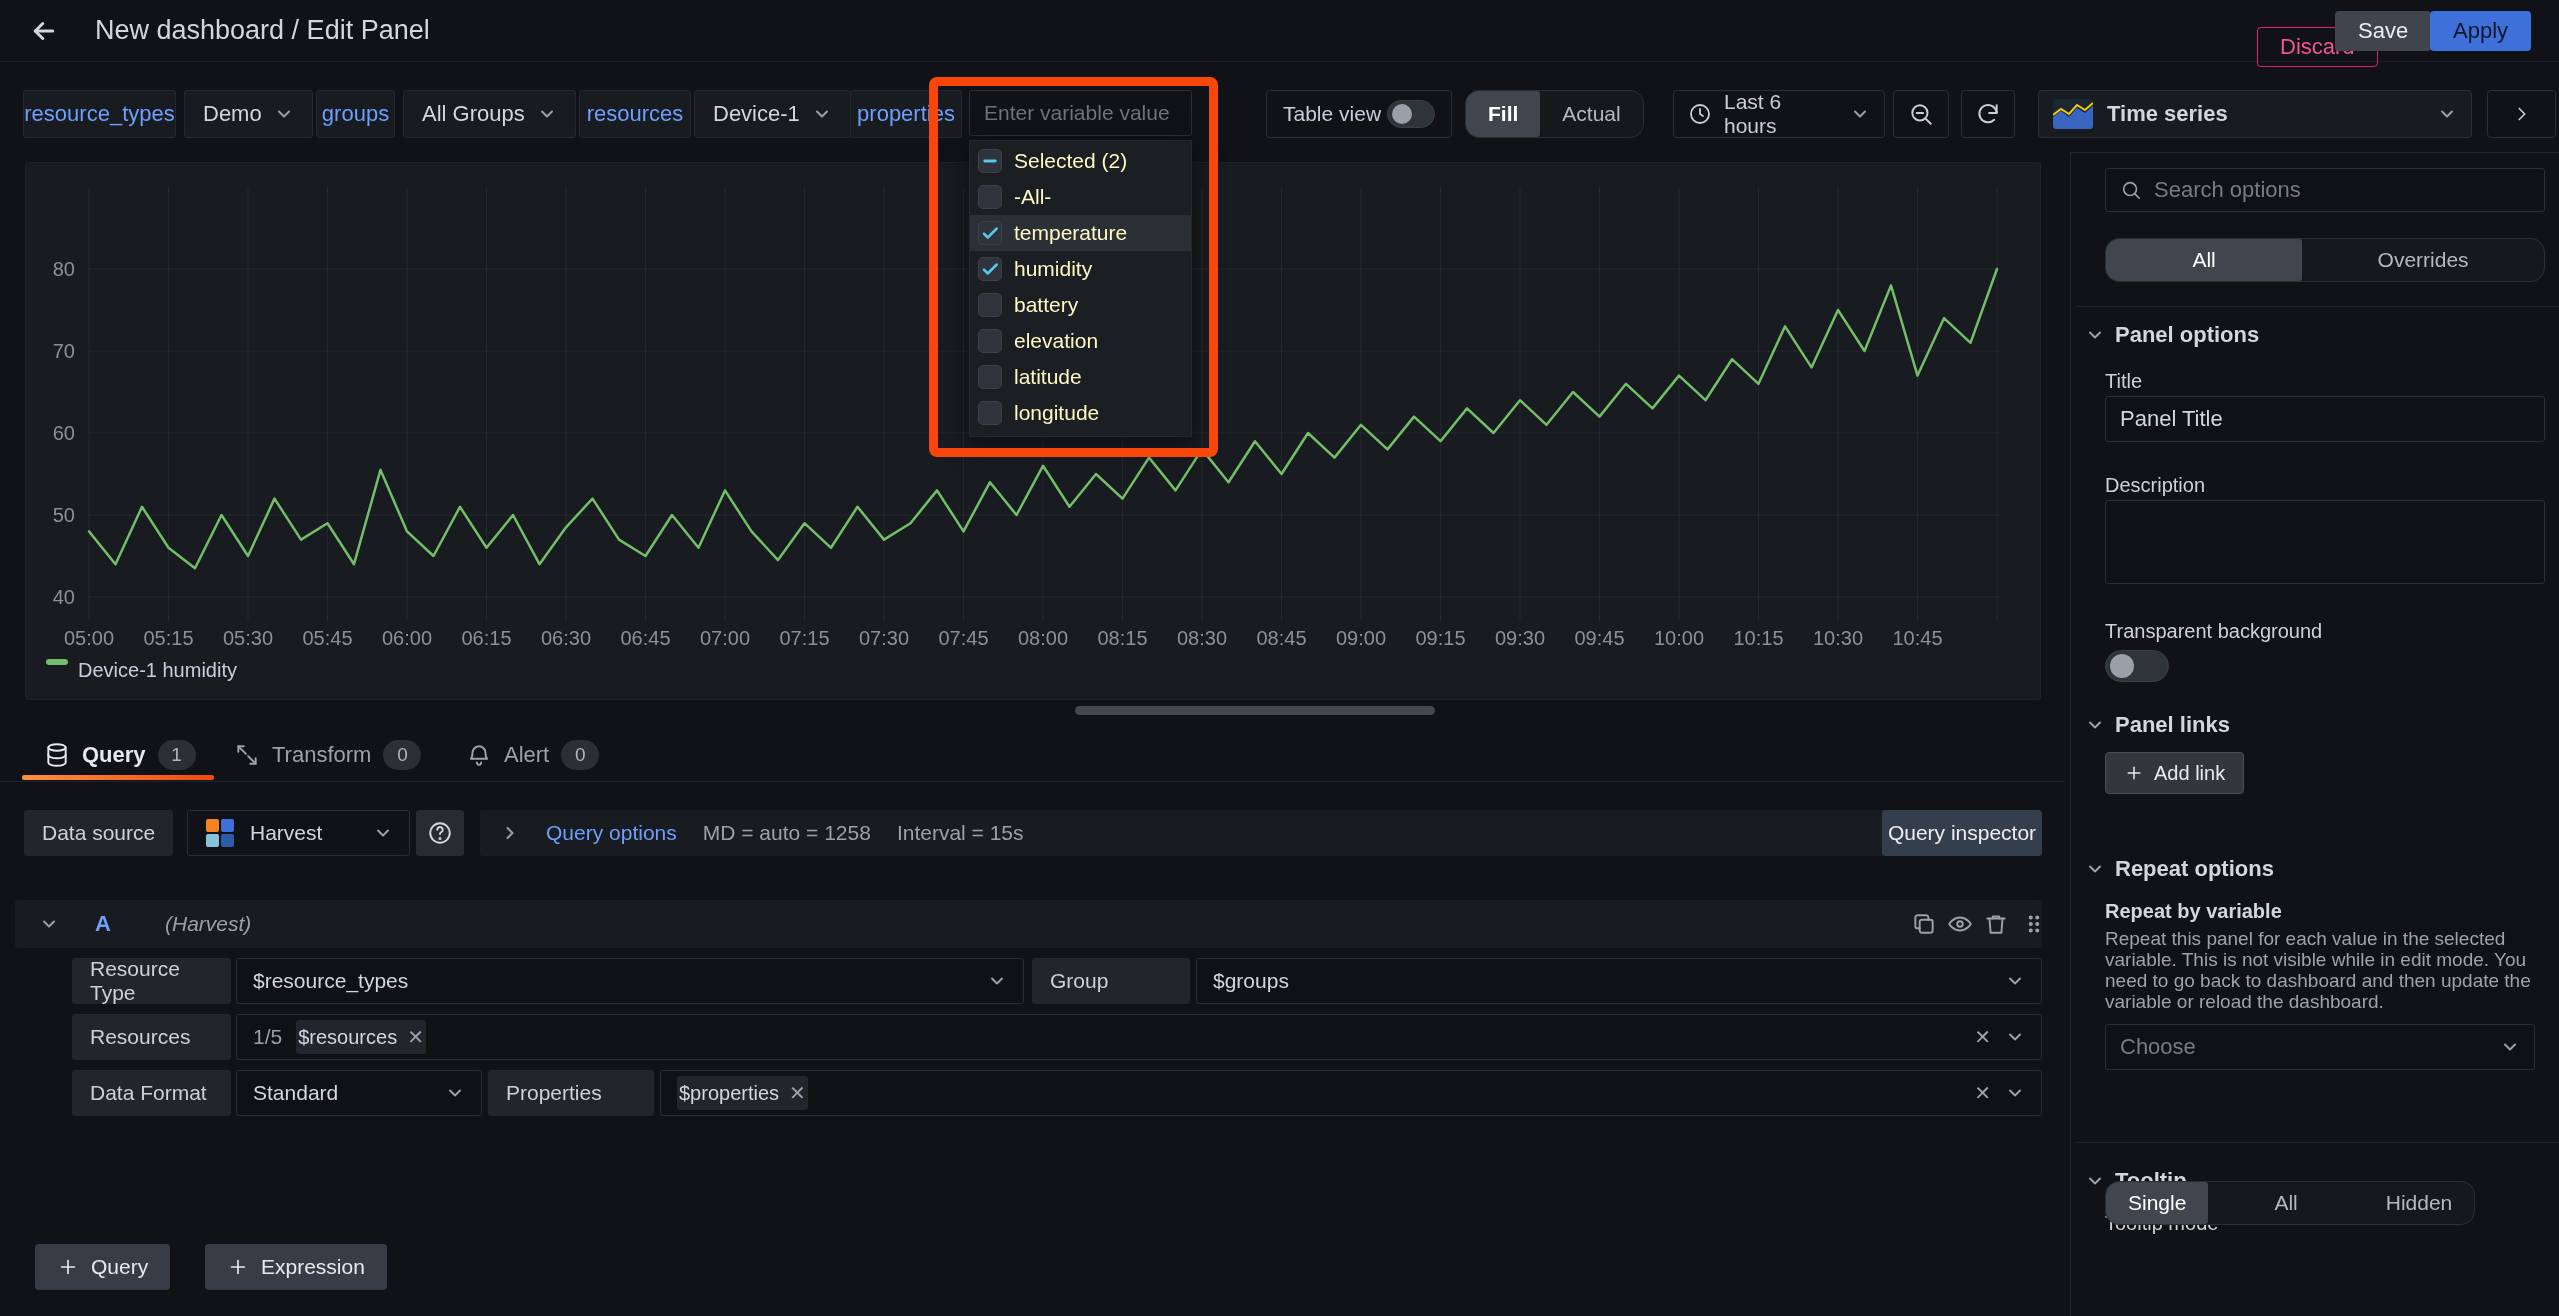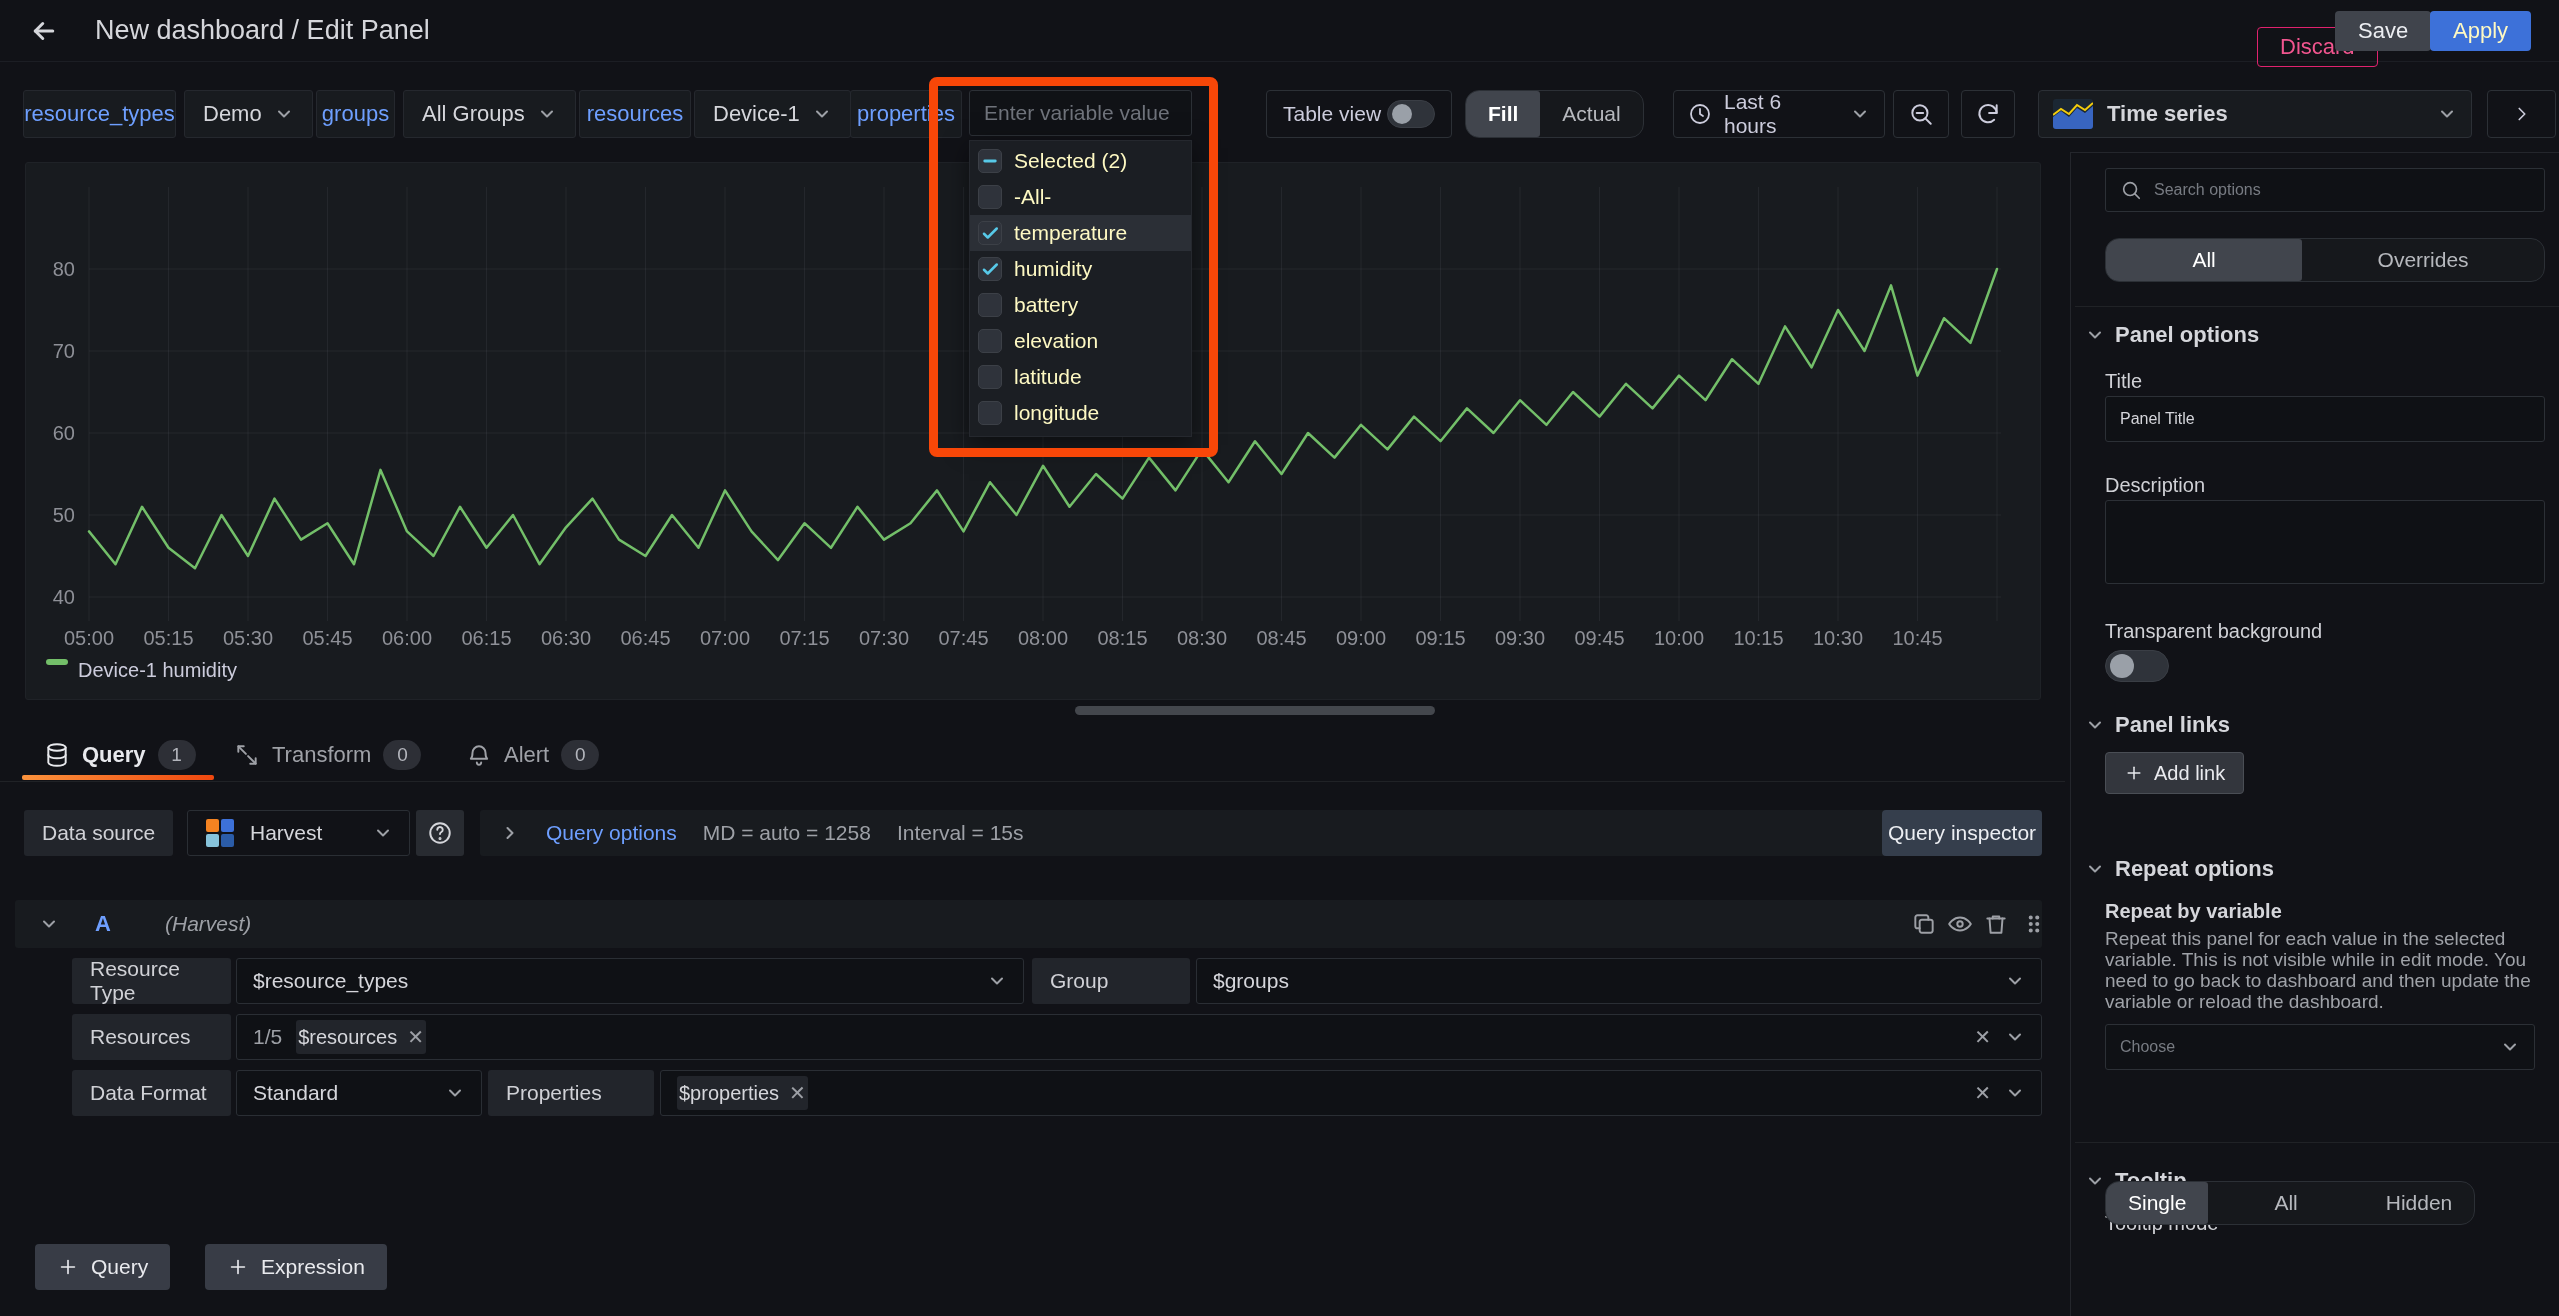--- a/index.html
+++ b/index.html
@@ -8,21 +8,21 @@
        font-family:"Liberation Sans",sans-serif;color:#ccccdc;overflow:hidden;}
   .abs{position:absolute;}
   .row{display:flex;align-items:center;}
   
   #topnav{left:0;top:0;width:2559px;height:62px;background:#111217;border-bottom:1px solid #1c1e24;}
   .pagetitle{font-size:27px;font-weight:500;color:#d5d6db;}
   .btn{display:inline-flex;align-items:center;justify-content:center;border-radius:4px;
        font-size:22px;font-weight:500;height:40px;padding:0 22px;cursor:pointer;border:1px solid transparent;}
   .btn-discard{border-color:#e0226e;color:#f2558f;background:transparent;}
   .btn-save{background:#40444c;color:#eceef2;}
-  .btn-apply{background:#3d71d9;color:#fef9c3;}
+  .btn-apply{background:#3d71d9;color:#0f172a;}
   
   .varlabel,.varvalue{height:48px;background:#181b1f;border:1px solid #25282e;border-radius:3px;
        display:inline-flex;align-items:center;padding:0 18px;font-size:22px;}
   .varlabel{color:#6e9fff;font-weight:500;}
   .varvalue{color:#d5d6db;gap:12px;}
   .chev{width:20px;height:20px;flex:0 0 auto;}
   .chev svg{display:block;width:100%;height:100%;stroke:#9da0a6;stroke-width:2.4;fill:none;stroke-linecap:round;stroke-linejoin:round;}
   .toolbtn{height:48px;border:1px solid #2c3036;border-radius:4px;background:transparent;
        display:inline-flex;align-items:center;justify-content:center;color:#ccccdc;}
   
@@ -67,21 +67,21 @@
   .dd-item.hl{background:#2b2f36;}
   .cb{width:24px;height:24px;border-radius:5px;background:#2f333b;border:1px solid #3c4047;flex:0 0 auto;
       display:flex;align-items:center;justify-content:center;}
   .cb svg{width:18px;height:18px;display:block;}
   
   #sidebar-divider{left:2070px;top:152px;width:1px;height:1164px;background:#24262c;}
   #sidebar-topline{left:2070px;top:152px;width:489px;height:1px;background:#24262c;}
   .side-h{display:flex;align-items:center;gap:10px;font-size:22px;font-weight:700;color:#d5d6db;}
   .side-label{font-size:20px;font-weight:500;color:#d0d1d6;}
   .side-divider{background:#202226;height:1px;}
-  .input{background:#0f1115;border:1px solid #2c3036;border-radius:3px;color:#d5d6db;font-size:16px;
+  .input{background:#0f1115;border:1px solid #2c3036;border-radius:3px;color:#d5d6db;font-size:22px;
          display:flex;align-items:center;padding:7px 14px;}
   .seg{display:flex;border:1px solid #2c3036;border-radius:14px;background:#16181c;overflow:hidden;height:44px;}
   .seg>div{display:flex;align-items:center;justify-content:center;font-size:21px;color:#b6b8bd;padding:0 22px;}
   .seg>div.on{background:#41454d;color:#fff;font-weight:500;border-radius:3px;}
   .toggle{width:64px;height:32px;border-radius:16px;background:#2f333a;border:1px solid #3a3e45;position:relative;}
   .toggle .knob{position:absolute;left:4px;top:3px;width:24px;height:24px;border-radius:50%;background:#9aa0a8;}
   .smallnote{font-size:19px;line-height:21px;color:#9fa2a8;}
   svg.icon{display:block;stroke:currentColor;fill:none;stroke-width:1.8;stroke-linecap:round;stroke-linejoin:round;}
 </style>
 </head>

